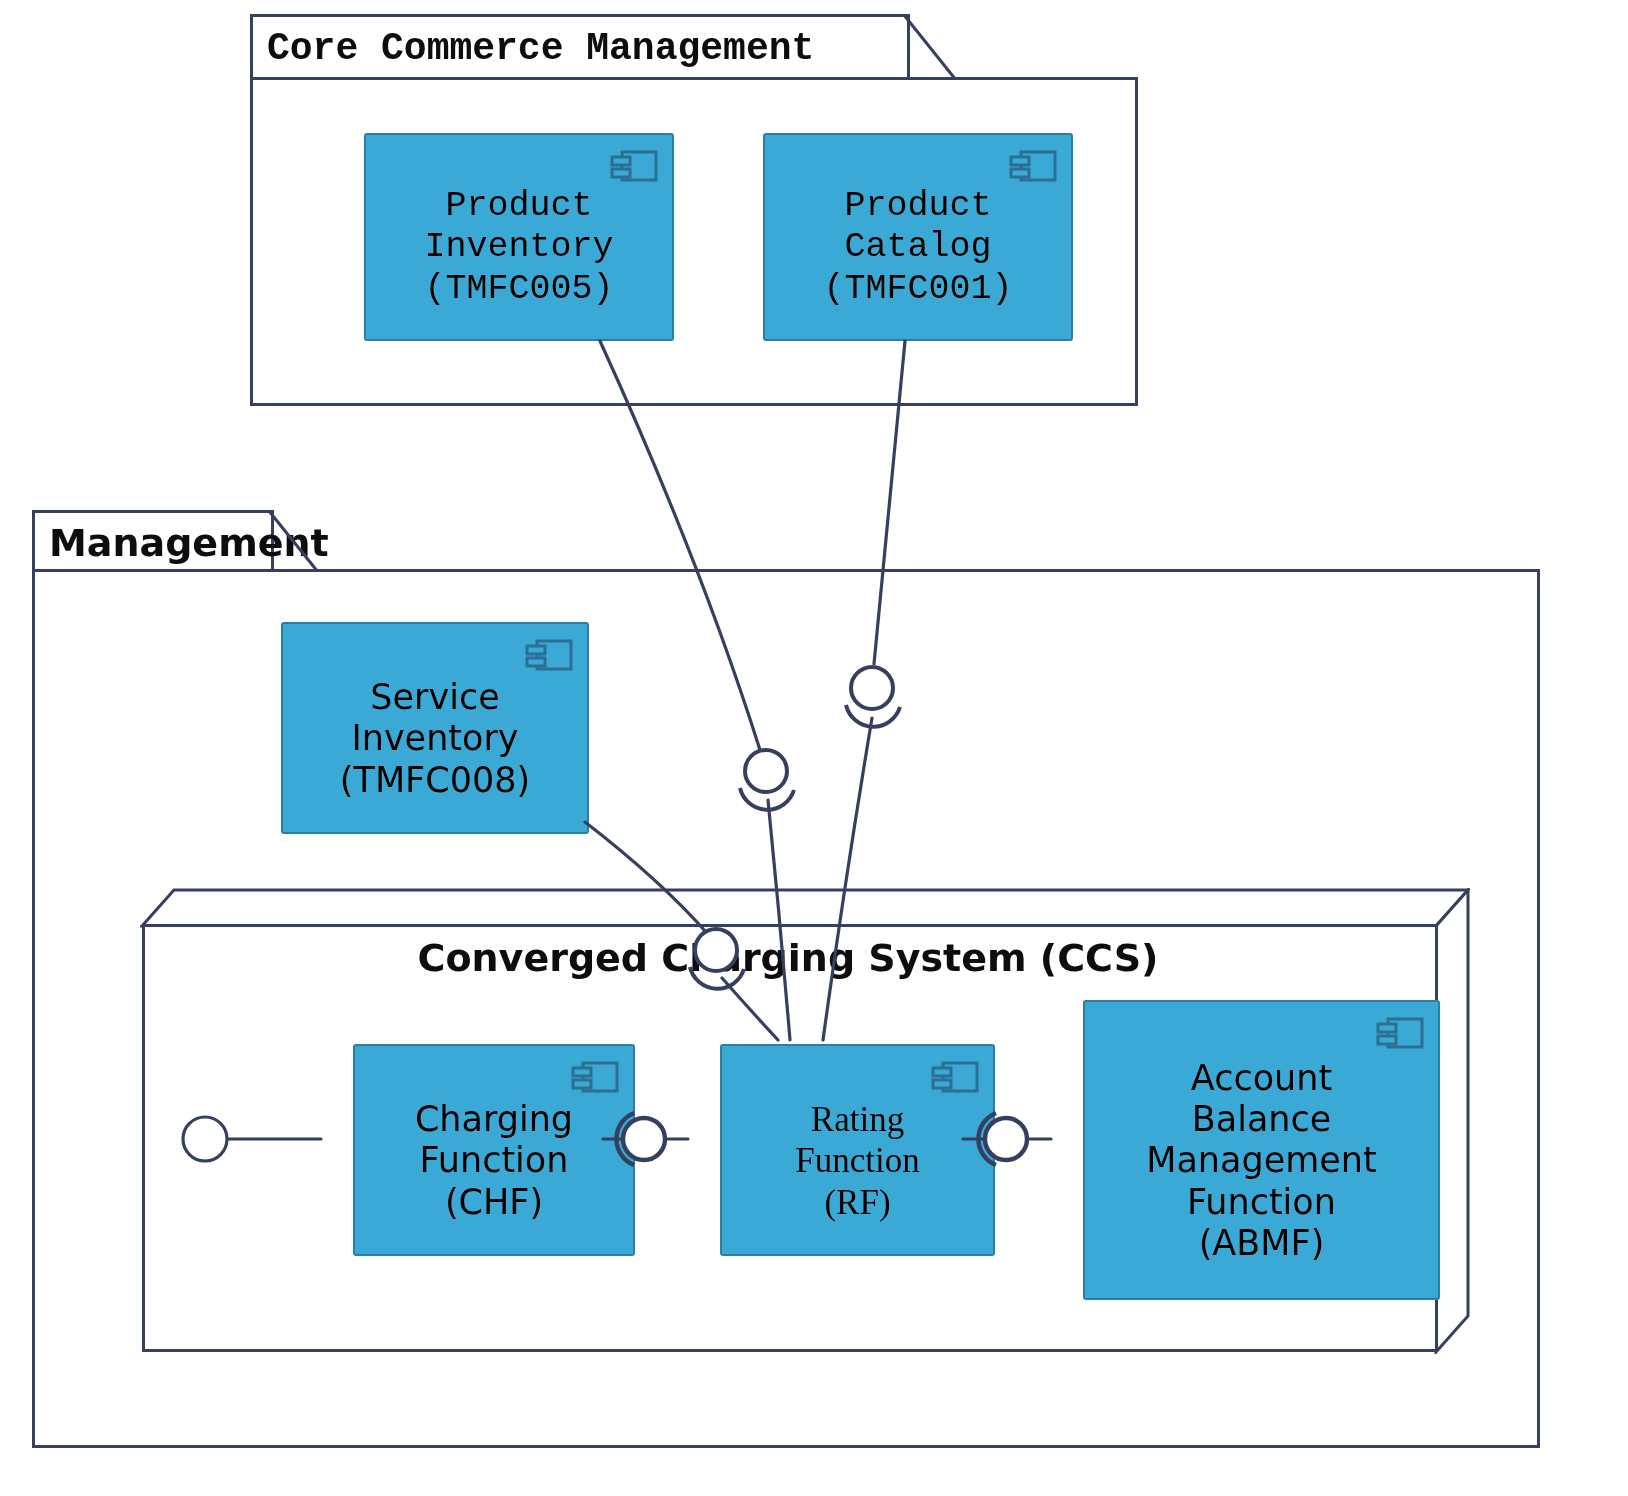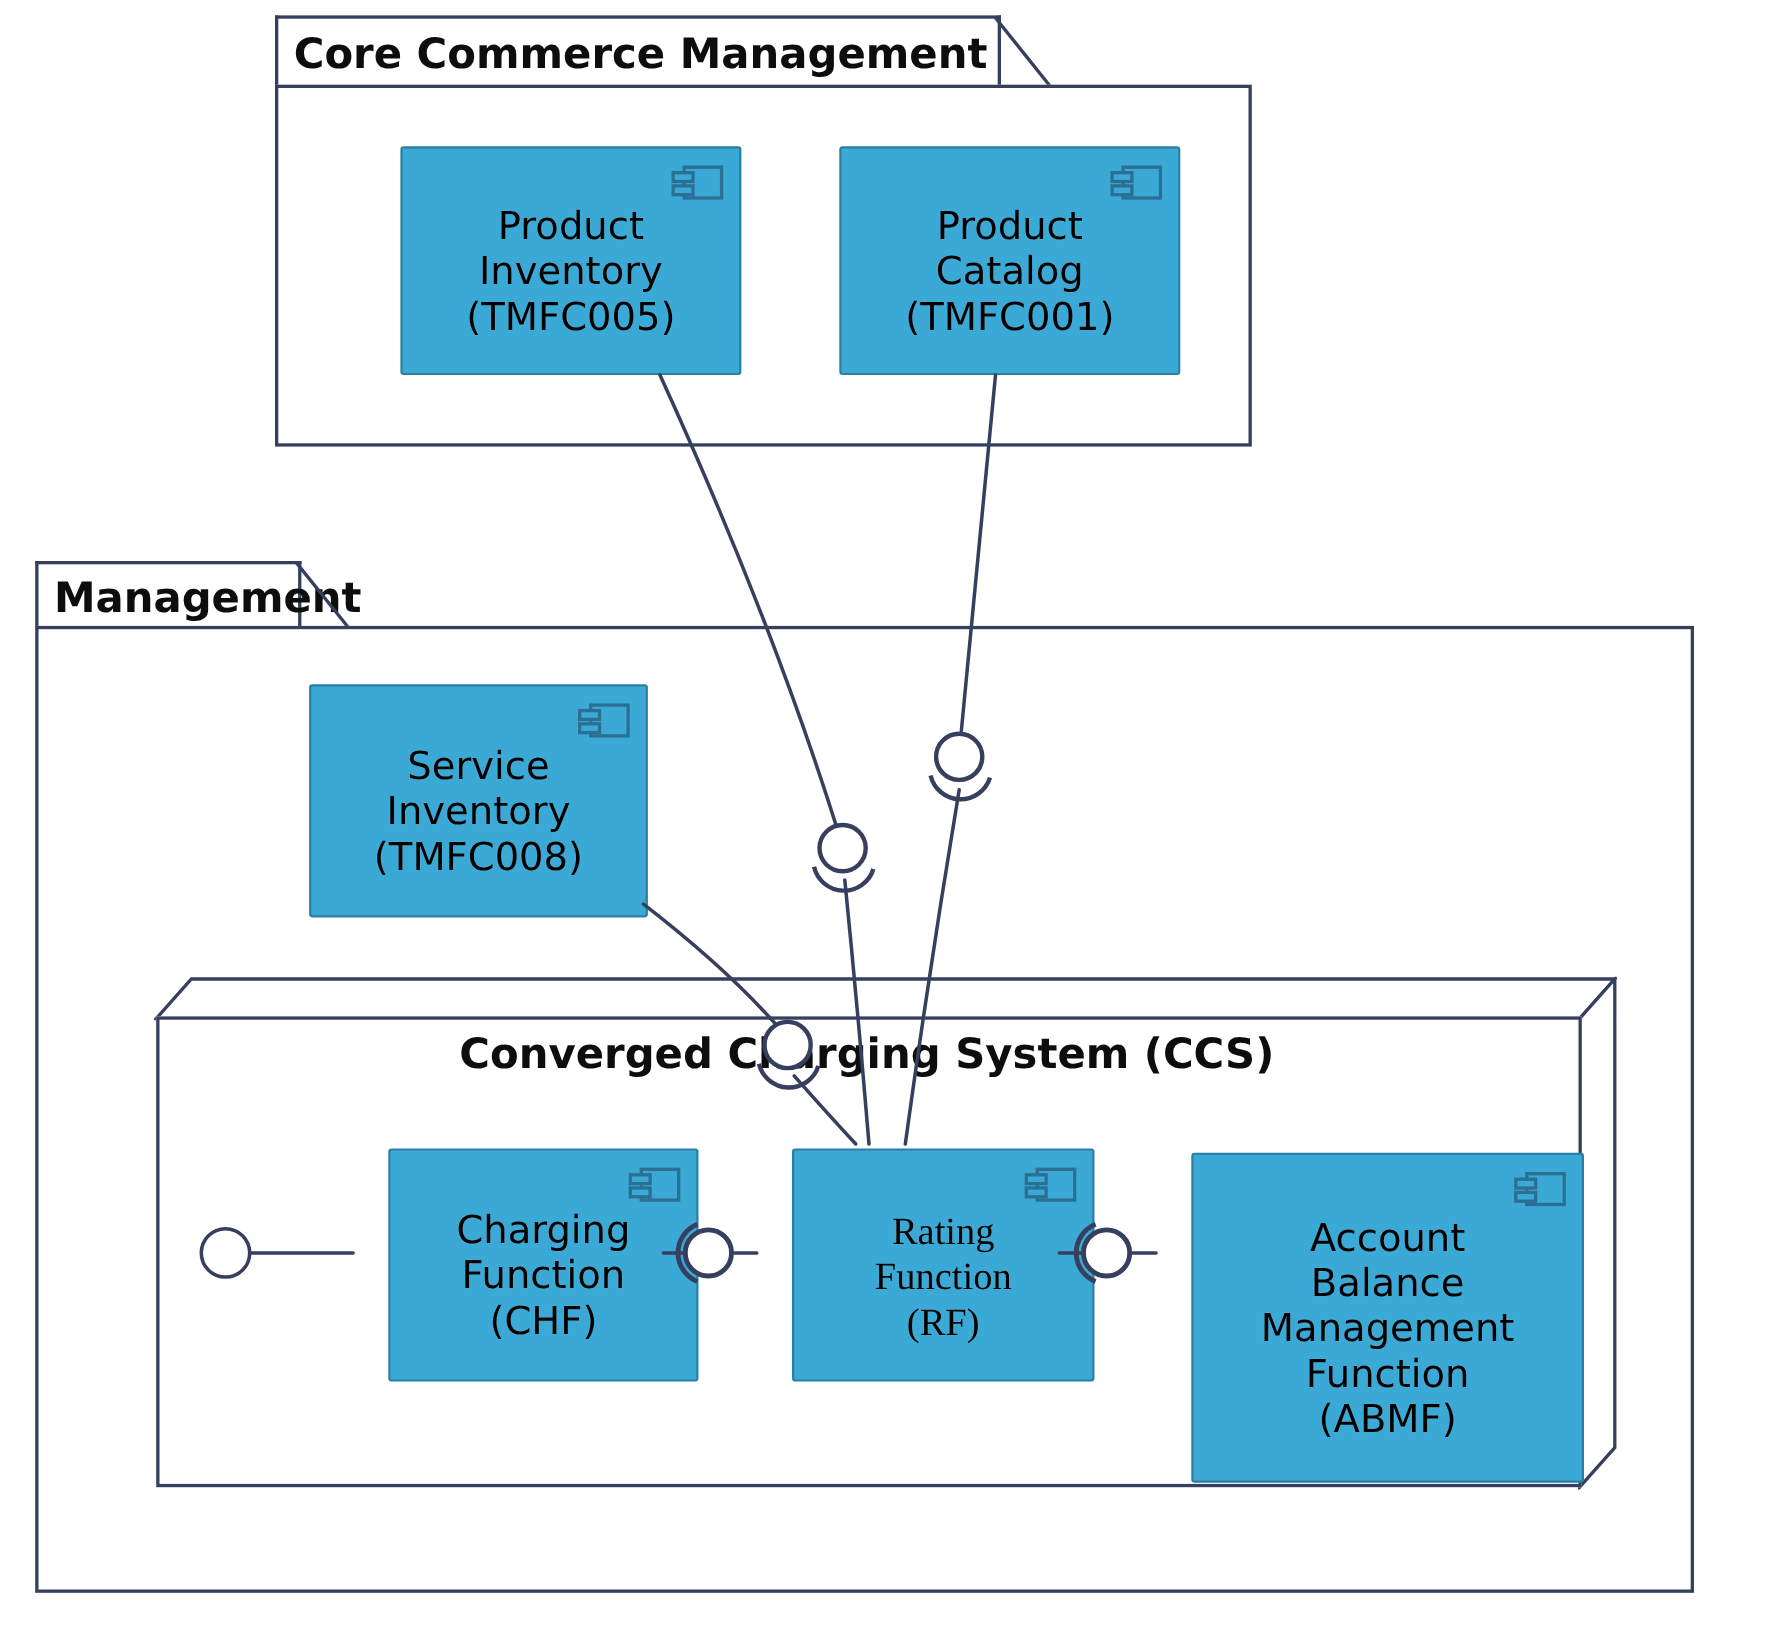--- a/index.html
+++ b/index.html
@@ -101,21 +101,21 @@
     top: 14px;
     width: 48px;
     height: 34px;
   }
 </style>
 </head>
 <body>
 
 <div id="canvas">
 
-  <div class="pkg" style="left:250px; top:14px; width:888px; height:392px;">
+  <div class="pkg" style="left:250px; top:14px; width:888px; height:392px;font-family:Liberation Mono, monospace;">
     <div class="pkg-tab" style="width:660px; height:66px;">
       <span class="pkg-tab-label" style="font-size:38px;">Core Commerce Management</span>
     </div>
     <svg class="pkg-tab-slant" style="left:648px; width:70px; height:70px;" viewBox="0 0 70 70" preserveAspectRatio="none">
       <path d="M 6 1 L 58 66" stroke="#36405e" stroke-width="3" fill="none"></path>
     </svg>
     <div class="pkg-body" style="left:0px; top:63px; width:888px; height:329px;"></div>
 
     <div class="component" style="left:114px; top:119px; width:310px; height:208px;">
       <svg class="comp-icon" viewBox="0 0 48 34">
@@ -185,21 +185,21 @@
         <svg class="comp-icon" viewBox="0 0 48 34">
           <rect x="12" y="3" width="34" height="28" fill="none" stroke="#2b6f93" stroke-width="3"></rect>
           <rect x="2" y="8" width="18" height="8" fill="#3aa9d6" stroke="#2b6f93" stroke-width="3"></rect>
           <rect x="2" y="20" width="18" height="8" fill="#3aa9d6" stroke="#2b6f93" stroke-width="3"></rect>
         </svg>
         <div class="component-label">Rating
 Function
 (RF)</div>
       </div>
 
-      <div class="component" style="left:943px; top:112px; width:357px; height:300px;margin-top:48px;">
+      <div class="component" style="left:943px; top:112px; width:357px; height:300px;">
         <svg class="comp-icon" viewBox="0 0 48 34">
           <rect x="12" y="3" width="34" height="28" fill="none" stroke="#2b6f93" stroke-width="3"></rect>
           <rect x="2" y="8" width="18" height="8" fill="#3aa9d6" stroke="#2b6f93" stroke-width="3"></rect>
           <rect x="2" y="20" width="18" height="8" fill="#3aa9d6" stroke="#2b6f93" stroke-width="3"></rect>
         </svg>
         <div class="component-label">Account
 Balance
 Management
 Function
 (ABMF)</div>

